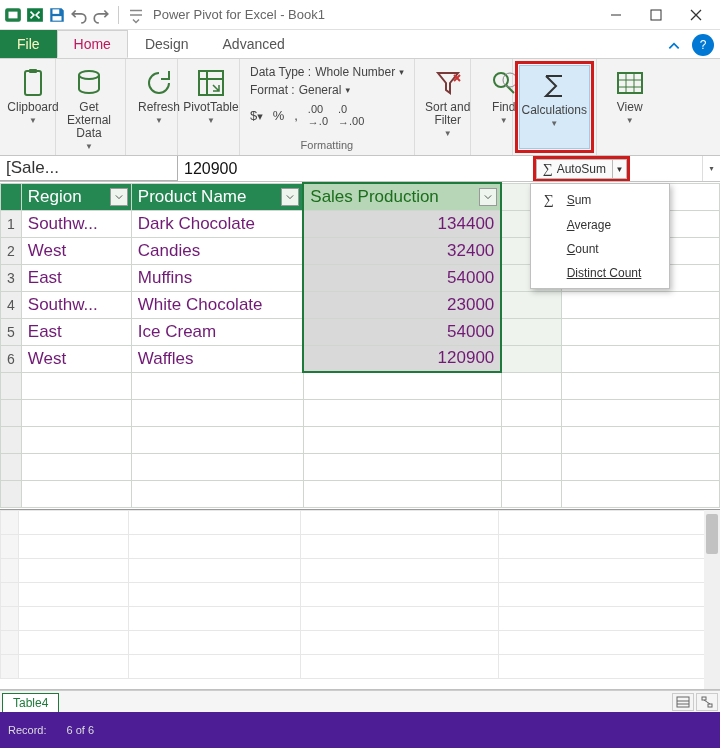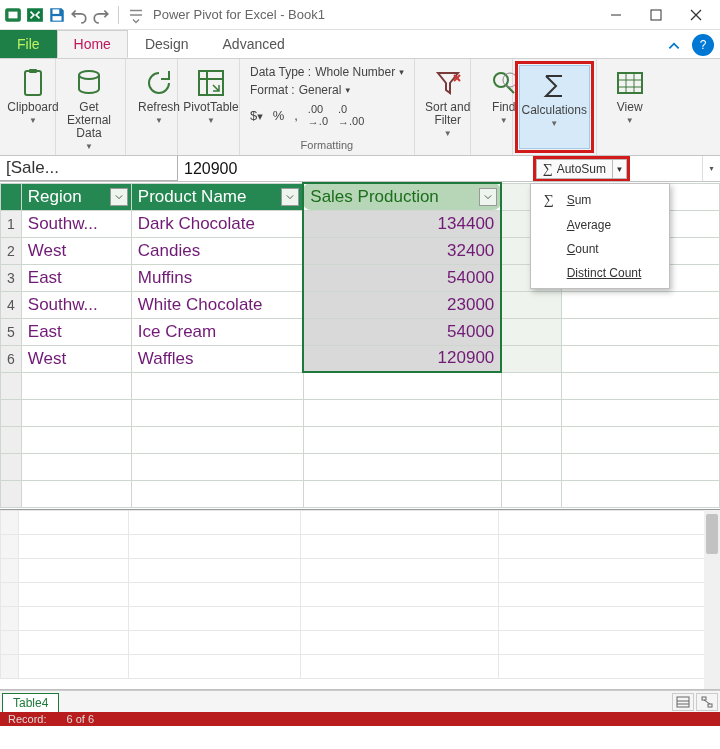--- a/index.html
+++ b/index.html
@@ -13,21 +13,21 @@
   .qat-icon.undo, .qat-icon.redo { color: #5a5a5a; }
   .titlebar .divider { width:1px; height:18px; background:#ccc; margin:0 4px; }
   .titlebar .title { margin-left: 8px; color: #666; font-size: 13px; }
   .titlebar .spacer { flex: 1; }
   .winbtn { width: 40px; height: 28px; display:flex; align-items:center; justify-content:center; color:#333; }
   .winbtn svg { width:12px; height:12px; }
 
   
   .tabs { height: 28px; display: flex; align-items: flex-end; background:#fff; }
   .tab { padding: 5px 16px; font-size: 14px; color:#555; border:1px solid transparent; }
-  .tab.file { background:#1e8046; color:#bef264; padding:5px 16px; }
+  .tab.file { background:#1e8046; color:#fef9c3; padding:5px 16px; }
   .tab.active { background:#f3f3f3; border:1px solid #d0d0d0; border-bottom:1px solid #f3f3f3; color:#be185d; }
   .tabs .tabspacer { flex:1; }
   .collapse-btn { width:28px; height:24px; display:flex;align-items:center;justify-content:center; color:#0078d4; }
   .help-btn { width:22px; height:22px; border-radius:50%; background:#0078d4; color:#fff; display:flex;align-items:center;justify-content:center; font-size:12px; margin:0 6px 2px 4px; }
 
   
   .ribbon { height: 98px; background:#f3f3f3; border-top:1px solid #d0d0d0; border-bottom:1px solid #c5c5c5; display:flex; }
   .group { border-right:1px solid #dcdcdc; padding:4px 6px; display:flex; flex-direction:column; justify-content:space-between; }
   .group-label { text-align:center; font-size:11px; color:#666; padding-top:2px; }
   .bigbtn { width:54px; display:flex; flex-direction:column; align-items:center; gap:2px; padding:4px 0; color:#444; font-size:12px; text-align:center; }
@@ -65,41 +65,41 @@
   .grid th.colhdr { background:#258752; color:#fff; font-weight:normal; text-align:left; position:relative; padding-right:22px; }
   .grid th.colhdr.selected { background:#b7d6b7; color:#1b6e1b; }
   .grid th.colhdr .filterbtn { position:absolute; right:3px; top:4px; width:18px; height:18px; background:#eef5ee; border:1px solid #999; display:flex;align-items:center;justify-content:center; }
   .grid th.colhdr .filterbtn svg { width:8px;height:8px; }
   .grid td.rowhdr { width:18px; background:#eee; text-align:center; font-size:14px; color:#555; }
   .grid td.cell { background:#fff; color:#701a75;margin-left:12px; }
   .grid td.cell.num { text-align:right; }
   .selcol { background:#d9d9d9 !important; }
   .selborder-l { border-left:2px solid #1e7a3a !important; }
   .selborder-r { border-right:2px solid #1e7a3a !important; }
-  .selborder-t { border-top:2px solid #1e7a3a !important;border-radius:8px; }
+  .selborder-t { border-top:2px solid #1e7a3a !important; }
   .selborder-b { border-bottom:2px solid #1e7a3a !important; }
   .grid td.blank { background:#fff; }
   .extra-col { background:#eef3ee; width:60px; }
   .extra-col2 { background:#fff; }
 
   
   .calc-area { height:180px; background:#fff; overflow:auto; border-bottom:1px solid #c0c0c0; position:relative; }
   .calc-area table { border-collapse:collapse; width:100%; }
   .calc-area td { border:1px solid #e7e7e7; height:24px; }
   .calc-area .c0 { width:18px; background:#f5f5f5; }
   .calc-scroll { position:absolute; right:0; top:0; width:16px; height:100%; background:#f0f0f0; }
   .calc-thumb { position:absolute; right:2px; top:4px; width:12px; height:40px; background:#c2c2c2; border-radius:2px; }
 
   
   .sheettabs { height:22px; background:#f5f5f5; border-top:1px solid #ccc; display:flex; align-items:flex-end; }
   .sheet-tab { padding:2px 10px; border:1px solid #1e7a3a; border-bottom:none; font-size:12px; color:#1e7a3a; background:#fff; margin-left:2px; }
   .sheettabs .spacer { flex:1; }
   .viewbtn { width:22px; height:18px; border:1px solid #ccc; margin:0 2px 1px 0; display:flex;align-items:center;justify-content:center; }
 
-  .status { height:14px; background:#b91c1c; color:#ddd; font-size:11px; display:flex; align-items:center; padding:0 8px; gap:20px; }
+  .status { height:36px; background:#4c1d95; color:#ddd; font-size:11px; display:flex; align-items:center; padding:0 8px; gap:20px; }
 
   svg { display:block; }
 </style>
 </head>
 <body>
 
 <div class="titlebar">
   <div class="qat">
     <span class="qat-icon">
       <svg viewBox="0 0 16 16">

